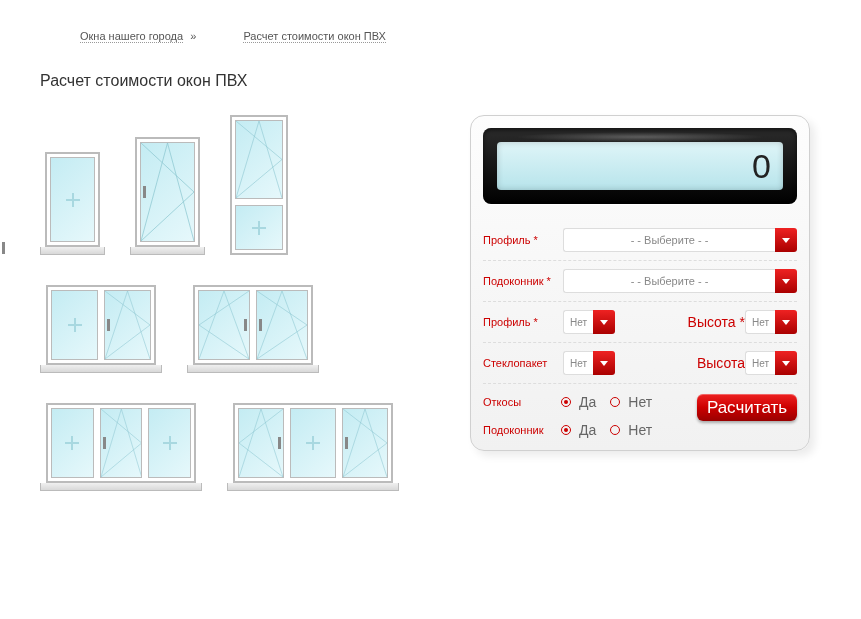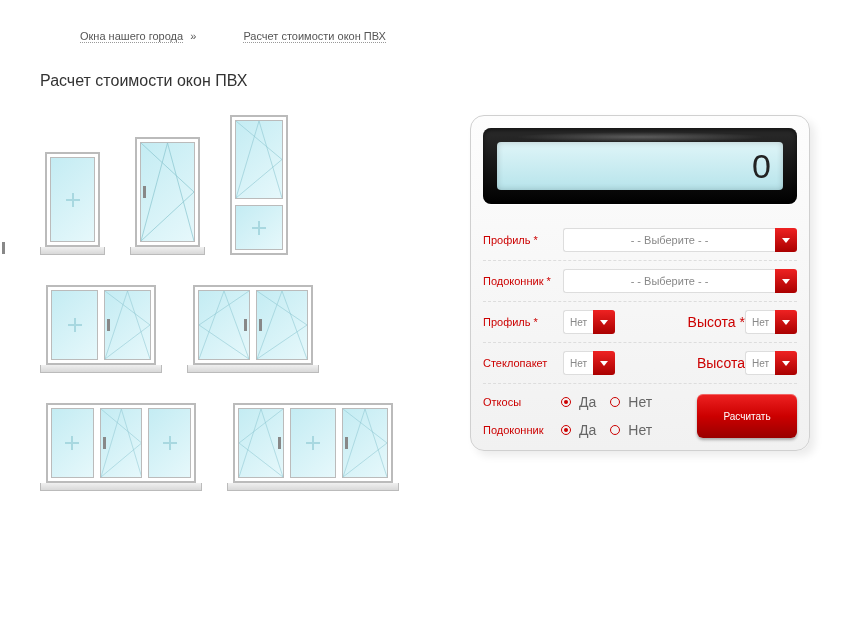--- a/index.html
+++ b/index.html
@@ -228,25 +228,25 @@
     border-radius: 50%;
   }
   .radio-label {
     font-size: 14px;
     color: #666;
     margin-right: 6px;
     text-align: right;
   }
   .calc-btn {
     width: 100px;
-    height: 44px;
+    height: 27px;
     border-radius: 6px;
     background: linear-gradient(#e22 0%,#c00 50%,#900 100%);
     color: #fff;
-    font-size: 10px;
+    font-size: 17px;
     display: flex;
     align-items: center;
     justify-content: center;
     cursor: pointer;
     box-shadow: inset 0 1px 0 rgba(255,255,255,0.3), 0 2px 3px rgba(0,0,0,0.3);
   }
 </style>
 </head>
 <body>
 

